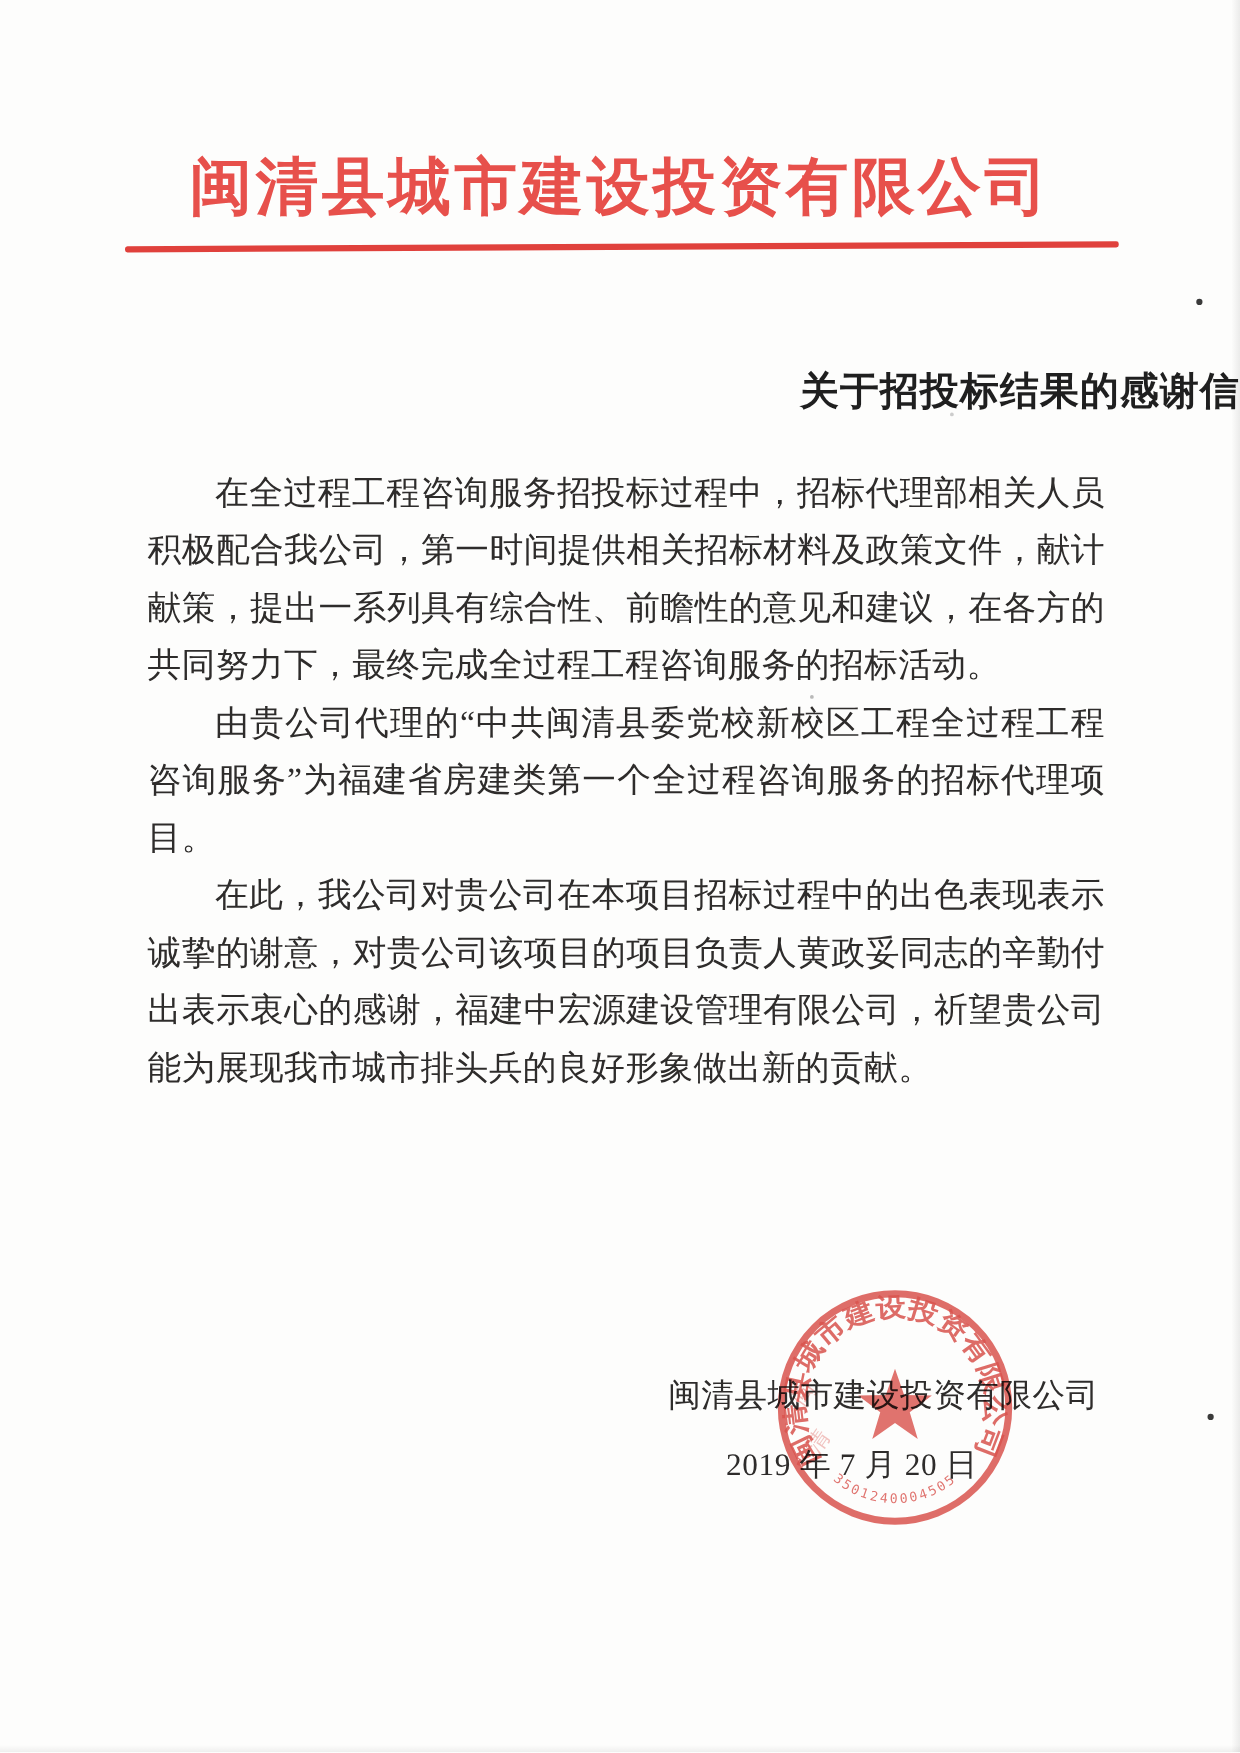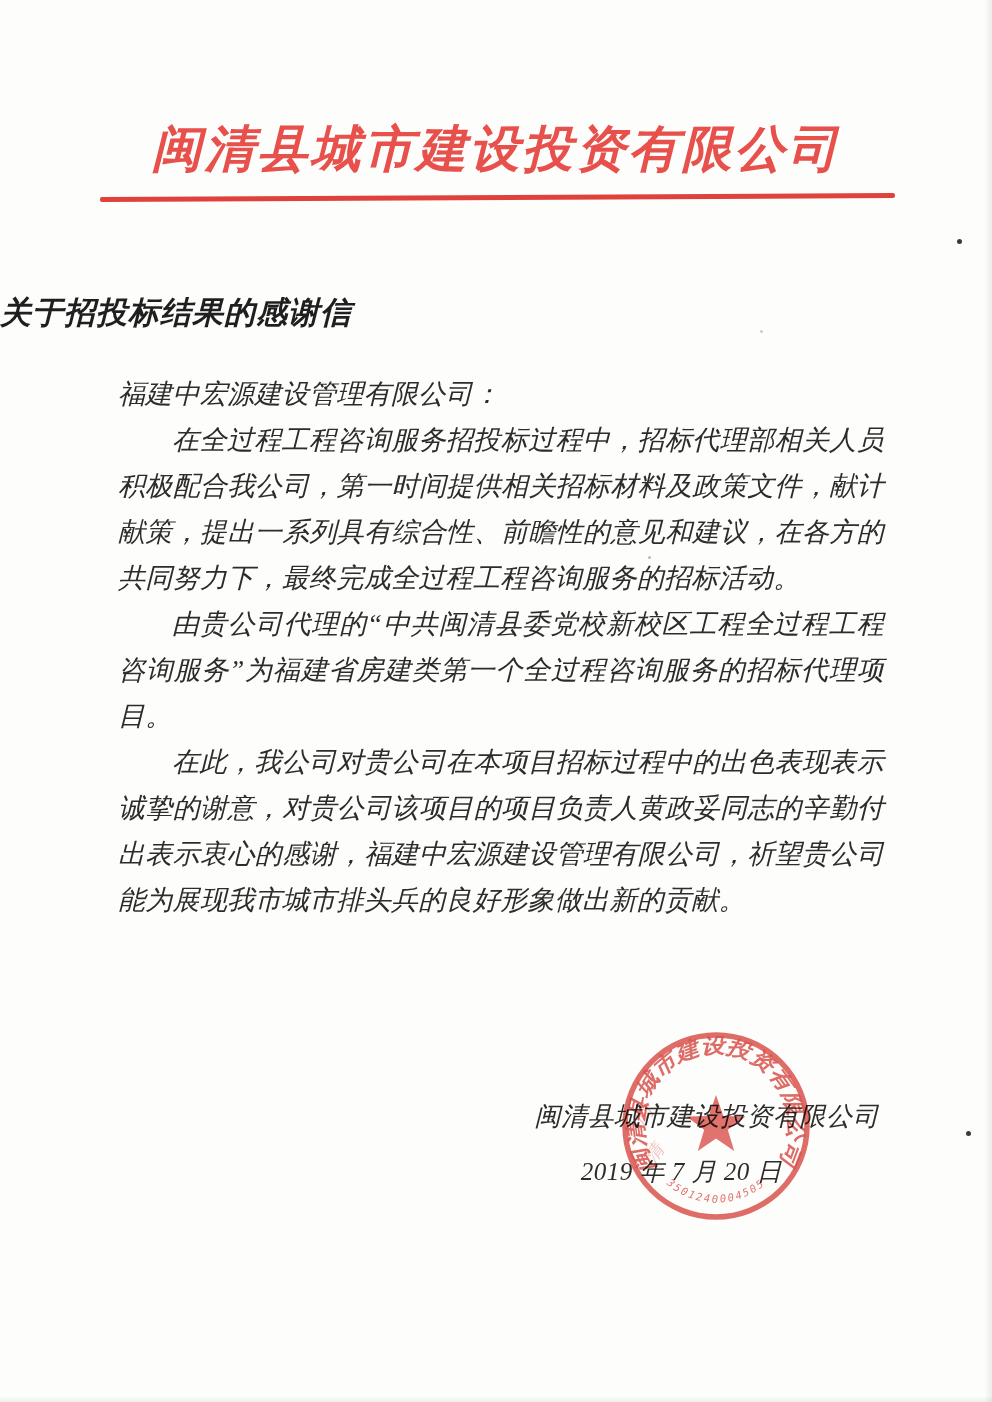--- a/index.html
+++ b/index.html
@@ -6,21 +6,20 @@
   html, body { background: #ffffff; }
   body { font-family: "Liberation Serif", "DejaVu Serif", serif; }
 
   .page {
     position: relative;
     width: 992px;
     height: 1402px;
     margin: 0 auto;
     background: #fdfdfc;
     overflow: hidden;
-    font-style: italic;
   }
 
   
   .edge-right {
     position: absolute; top: 0; right: 0; width: 7px; height: 100%;
     background: linear-gradient(to right, rgba(0,0,0,0), rgba(0,0,0,0.07));
   }
   .edge-bottom {
     position: absolute; bottom: 0; left: 0; width: 100%; height: 6px;
     background: linear-gradient(to bottom, rgba(0,0,0,0), rgba(0,0,0,0.06));
@@ -43,21 +42,21 @@
     top: 195px; left: 100px;
     width: 795px; height: 5px;
     background: #e0413c;
     transform: rotate(-0.28deg);
     border-radius: 2px;
   }
 
   .doc-title {
     position: absolute;
     top: 292px; left: 0; width: 100%;
-    text-align: left;
+    text-align: right;
     font-family: "Liberation Sans", "DejaVu Sans", sans-serif;
     font-weight: 700;
     font-size: 31px;
     letter-spacing: 1px;
     color: #1f1f1f;
   }
 
   .letter-body {
     position: absolute;
     top: 371px; left: 118px;
@@ -114,21 +113,20 @@
 
 <div class="page">
 
   <div class="letterhead">闽清县城市建设投资有限公司</div>
 
   <div class="red-rule"></div>
 
   <h1 class="doc-title">关于招投标结果的感谢信</h1>
 
   <div class="letter-body">
-    <p>福建中宏源建设管理有限公司：</p>
     <p class="indent">在全过程工程咨询服务招投标过程中，招标代理部相关人员积极配合我公司，第一时间提供相关招标材料及政策文件，献计献策，提出一系列具有综合性、前瞻性的意见和建议，在各方的共同努力下，最终完成全过程工程咨询服务的招标活动。</p>
     <p class="indent">由贵公司代理的“中共闽清县委党校新校区工程全过程工程咨询服务”为福建省房建类第一个全过程咨询服务的招标代理项目。</p>
     <p class="indent">在此，我公司对贵公司在本项目招标过程中的出色表现表示诚挚的谢意，对贵公司该项目的项目负责人黄政妥同志的辛勤付出表示衷心的感谢，福建中宏源建设管理有限公司，祈望贵公司能为展现我市城市排头兵的良好形象做出新的贡献。</p>
   </div>
 
   <div class="sig-company">闽清县城市建设投资有限公司</div>
 
   <div class="sig-date">2019 年 7 月 20 日</div>
 
   <svg class="seal" viewBox="0 0 200 200" xmlns="http://www.w3.org/2000/svg">

